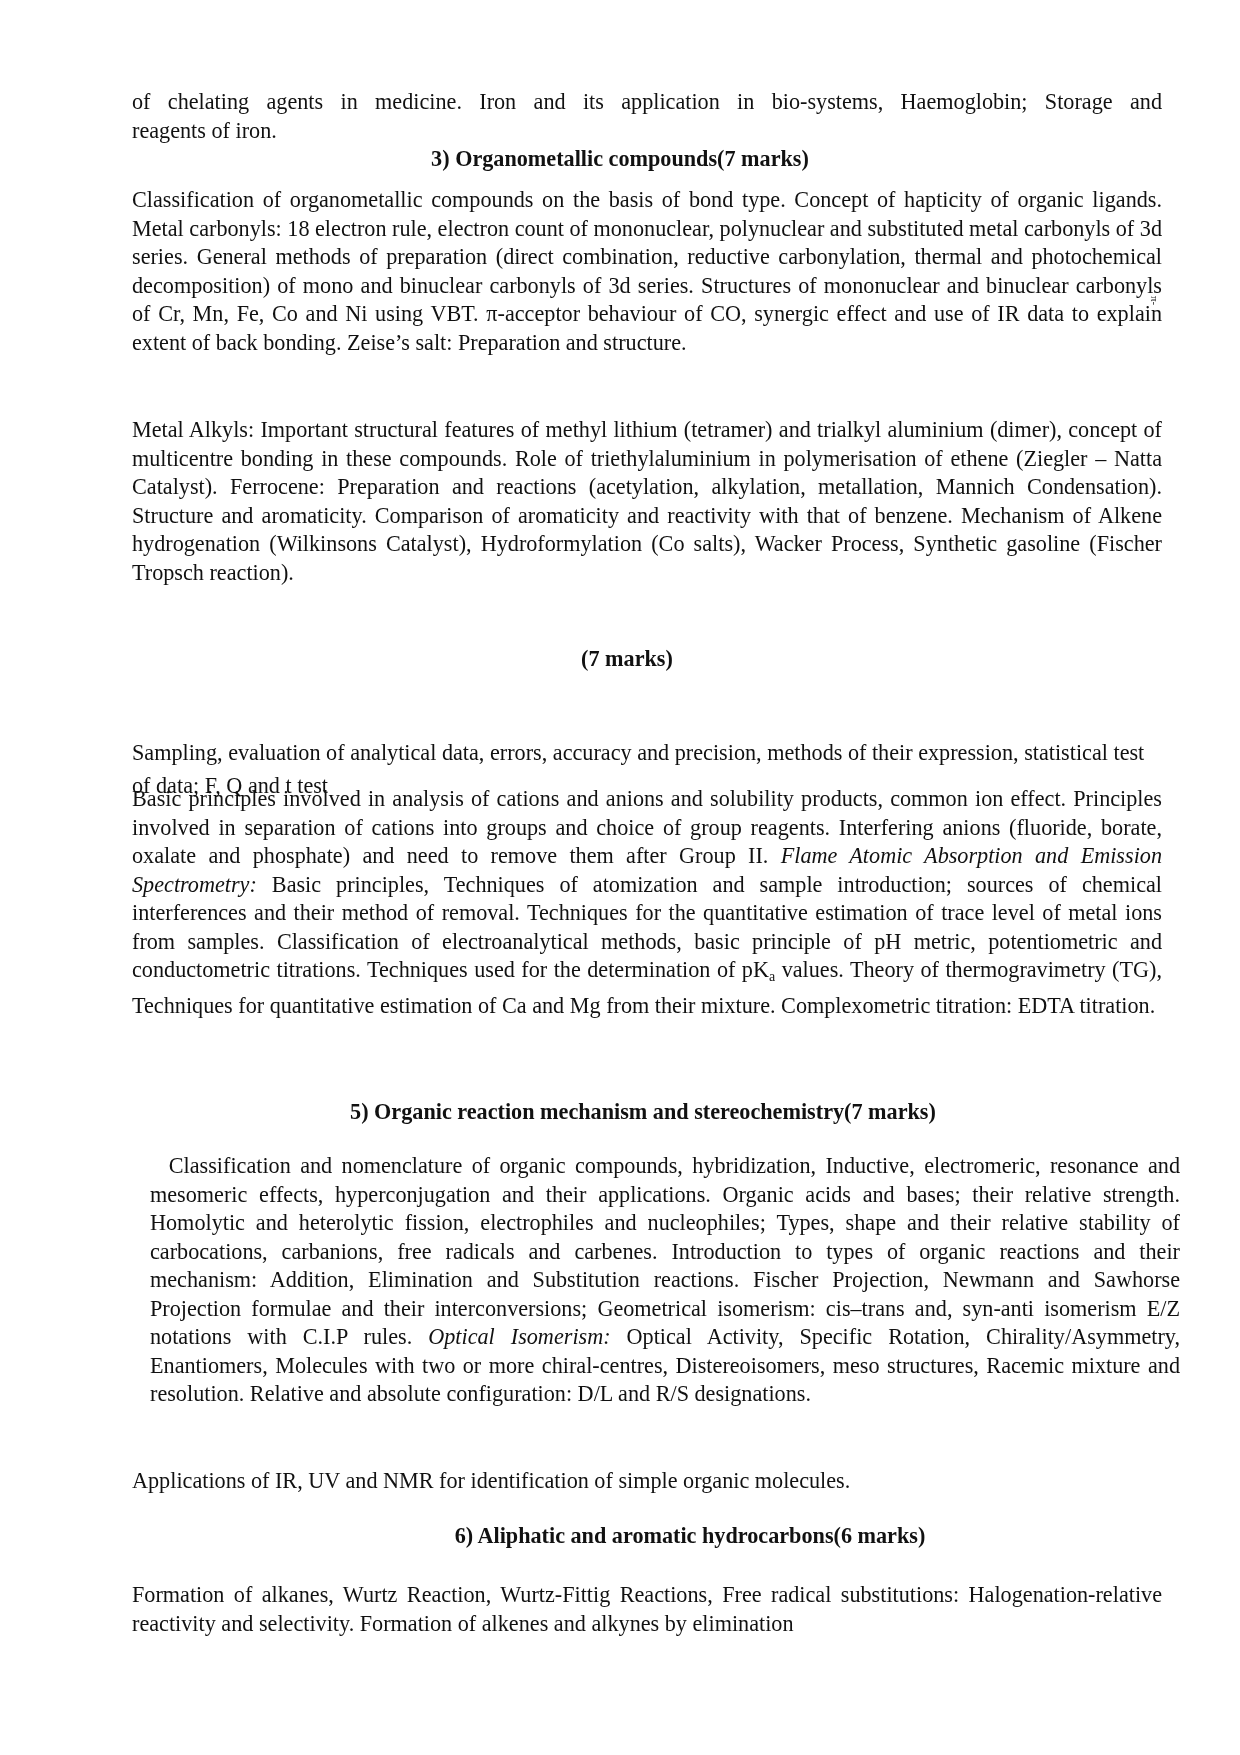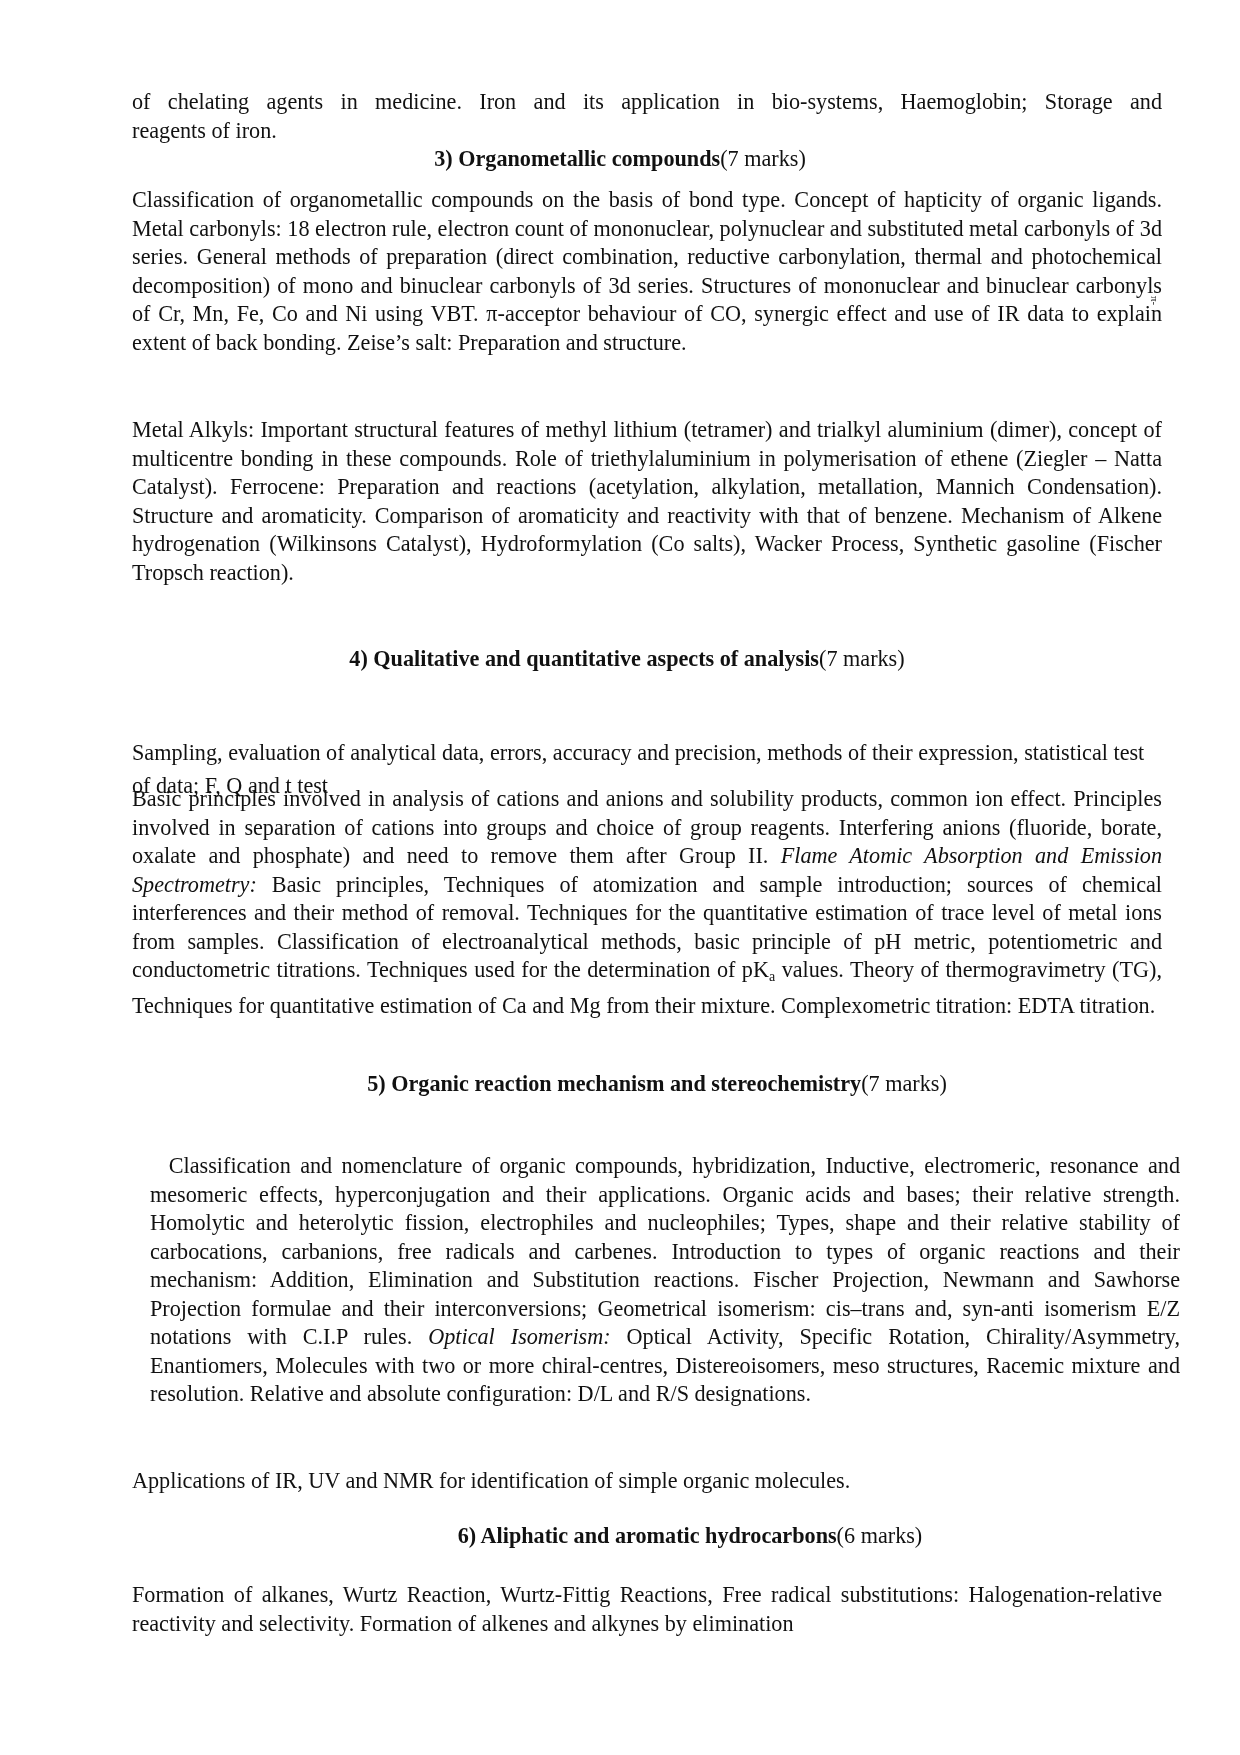--- a/index.html
+++ b/index.html
@@ -2,21 +2,21 @@
 <html><head>
 <meta charset="utf-8">
 <style>
   html, body { margin: 0; padding: 0; background: #ffffff; }
   body { width: 1240px; height: 1755px; position: relative; overflow: hidden; }
   .page { position: absolute; left: 0; top: 0; width: 1240px; height: 1755px; background: #fff; color: #111; font-family: "Liberation Serif", "DejaVu Serif", serif; }
   .col { position: absolute; left: 132px; width: 1030px; }
   .p { font-size: 22.2px; line-height: 28.5px; text-align: justify; margin: 0; }
   .p.left { text-align: left; }
   .h { font-size: 22.2px; font-weight: bold; line-height: 28px; display: flex; justify-content: center; margin: 0; }
-  .h .marks { font-weight: normal; }
+  .h .marks { font-weight: bold; }
   .sub { font-size: 14px; vertical-align: -4px; }
   .glyph { position: absolute; font-size: 11px; line-height: 11px; transform: rotate(90deg); transform-origin: left top; white-space: nowrap; color: #222; }
 </style>
 </head>
 <body>
 
 <div class="page">
 
   <div class="col" style="top:88px;">
     <p class="p" style="text-align:justify; text-align-last:justify;">of chelating agents in medicine. Iron and its application in bio-systems, Haemoglobin; Storage and</p>
@@ -35,34 +35,33 @@
   </div>
 
   <span class="glyph" style="left:1160px; top:296px;">π-</span>
 
   <div class="col" style="top:416px;">
     <p class="p">Metal Alkyls: Important structural features of methyl lithium (tetramer) and trialkyl aluminium (dimer), concept of multicentre bonding in these compounds. Role of triethylaluminium in polymerisation of ethene (Ziegler – Natta Catalyst). Ferrocene: Preparation and reactions (acetylation, alkylation, metallation, Mannich Condensation). Structure and aromaticity. Comparison of aromaticity and reactivity with that of benzene. Mechanism of Alkene hydrogenation (Wilkinsons Catalyst), Hydroformylation (Co salts), Wacker Process, Synthetic gasoline (Fischer Tropsch reaction).</p>
   </div>
 
   <div class="col" style="top:645px; width:990px;">
     <div class="h">
-      <span><span>4)</span> <span>Qualitative and quantitative aspects of analysis</span></span>
       <span class="marks">(7 marks)</span>
     </div>
   </div>
 
   <div class="col" style="top:692px;">
     <p class="p left" style="line-height:33px;margin-top:44px;"> Sampling, evaluation of analytical data, errors, accuracy and precision, methods of their expression, statistical test of data; F, Q and t test</p>
   </div>
 
   <div class="col" style="top:785px;">
     <p class="p"><span>Basic principles involved in analysis of cations and anions and solubility products, common ion effect. Principles involved in separation of cations into groups and choice of group reagents. Interfering anions (fluoride, borate, oxalate and phosphate) and need to remove them after Group II.</span> <em>Flame Atomic Absorption and Emission Spectrometry:</em><span> Basic principles, Techniques of atomization and sample introduction; sources of chemical interferences and their method of removal. Techniques for the quantitative estimation of trace level of metal ions from samples. Classification of electroanalytical methods, basic principle of pH metric, potentiometric and conductometric titrations. Techniques used for the determination of pK</span><sub class="sub">a</sub><span> values. Theory of thermogravimetry (TG), Techniques for quantitative estimation of Ca and Mg from their mixture. Complexometric titration: EDTA titration.</span></p>
   </div>
 
-  <div class="col" style="top:1070px; width:1022px;margin-left:14px;">
+  <div class="col" style="top:1098px; width:1022px;">
     <div class="h">
       <span><span>5)</span> <span>Organic reaction mechanism and stereochemistry</span></span>
       <span class="marks">(7 marks)</span>
     </div>
   </div>
 
   <div class="col" style="top:1152px;margin-left:18px;">
     <p class="p" style="white-space:pre-wrap;"><span>  Classification and nomenclature of organic compounds, hybridization, Inductive, electromeric, resonance and mesomeric effects, hyperconjugation and their applications. Organic acids and bases; their relative strength. Homolytic and heterolytic fission, electrophiles and nucleophiles; Types, shape and their relative stability of carbocations, carbanions, free radicals and carbenes. Introduction to types of organic reactions and their mechanism: Addition, Elimination and Substitution reactions. Fischer Projection, Newmann and Sawhorse Projection formulae and their interconversions; Geometrical isomerism: cis–trans and, syn-anti isomerism E/Z notations with C.I.P rules. </span><em>Optical Isomerism:</em><span> Optical Activity, Specific Rotation, Chirality/Asymmetry, Enantiomers, Molecules with two or more chiral-centres, Distereoisomers, meso structures, Racemic mixture and resolution. Relative and absolute configuration: D/L and R/S designations.</span></p>
   </div>
 

